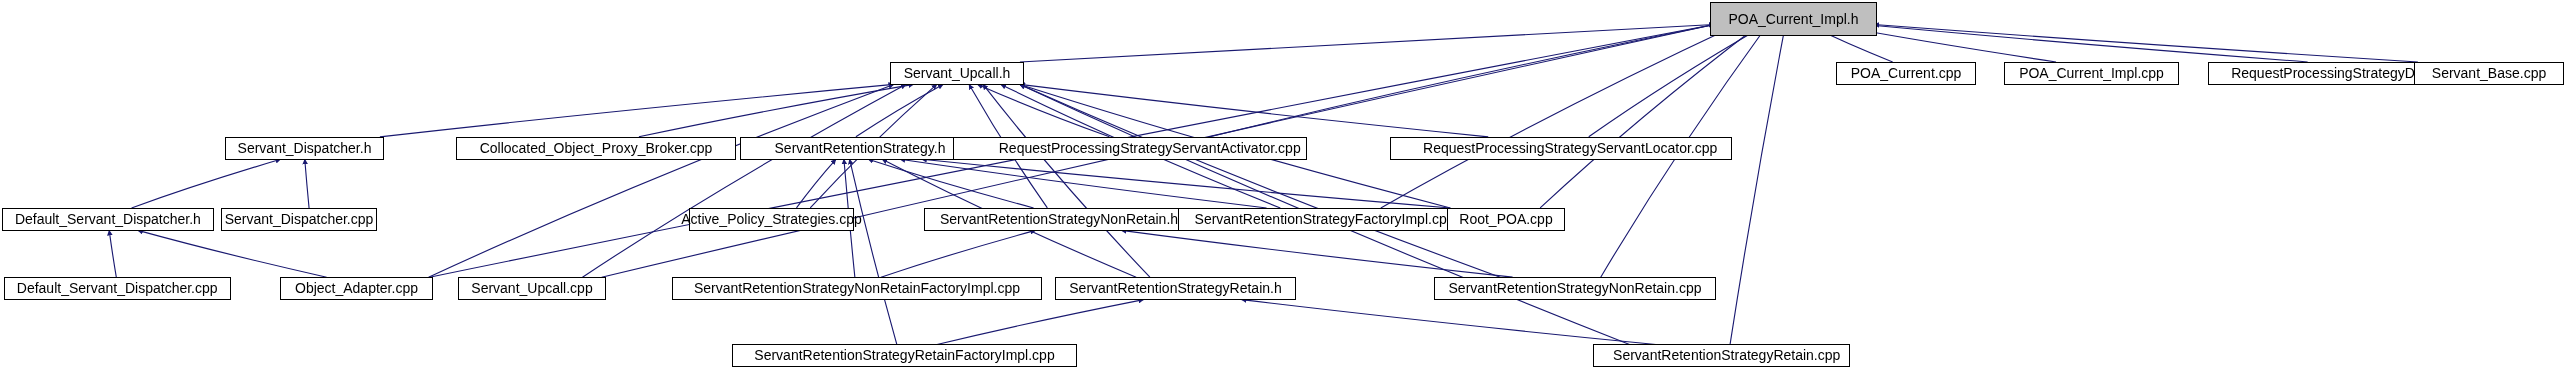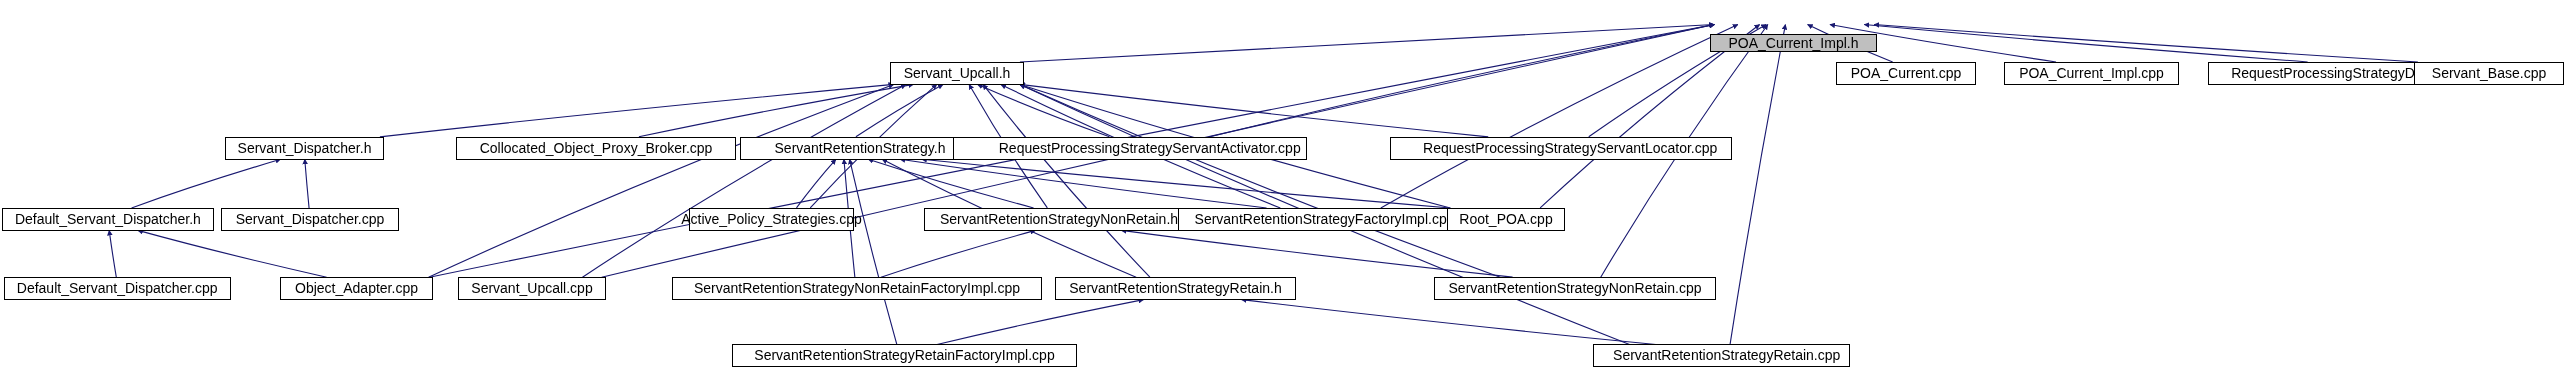--- a/index.html
+++ b/index.html
@@ -96,21 +96,21 @@
         <path d="M 913.6 296.0 Q 907.2 233.0 901.9 170.0" marker-end="url(#arrow)"></path>
         <path d="M 958.5 368.0 Q 930.7 269.0 908.0 170.0" marker-end="url(#arrow)"></path>
         <path d="M 1550.0 222.0 Q 1241.5 196.0 985.1 170.0" marker-end="url(#arrow)"></path>
         <path d="M 941.5 296.0 Q 1015.8 271.0 1106.5 246.0" marker-end="url(#arrow)"></path>
         <path d="M 1616.5 296.0 Q 1386.6 271.0 1198.5 246.0" marker-end="url(#arrow)"></path>
         <path d="M 1001.4 368.0 Q 1100.7 344.0 1222.1 320.0" marker-end="url(#arrow)"></path>
         <path d="M 1769.6 368.0 Q 1526.1 344.0 1326.9 320.0" marker-end="url(#arrow)"></path>
       </g>
   </svg>
   <div id="node-layer">
-      <div class="node current" style="left: 1710px; top: 1.9px; width: 167px; height: 18px; margin-top: 32px;">
+      <div class="node current" style="left: 1710px; top: 1.9px; width: 167px; height: 34px;">
         <span class="node-label">POA_Current_Impl.h</span>
       </div>
       <div class="node" style="left: 1836px; top: 62px; width: 140px; height: 22.5px;">
         <span class="node-label">POA_Current.cpp</span>
       </div>
       <div class="node" style="left: 2004px; top: 62px; width: 175px; height: 22.5px;">
         <span class="node-label">POA_Current_Impl.cpp</span>
       </div>
       <div class="node" style="left: 2208px; top: 62px; width: 339px; height: 22.5px;">
         <span class="node-label">RequestProcessingStrategyDefaultServant.cpp</span>
@@ -132,21 +132,21 @@
       </div>
       <div class="node" style="left: 953px; top: 137px; width: 354px; height: 22.5px; padding-left: 45px;">
         <span class="node-label">RequestProcessingStrategyServantActivator.cpp</span>
       </div>
       <div class="node" style="left: 1390px; top: 137px; width: 342px; height: 22.5px; padding-left: 24px;">
         <span class="node-label">RequestProcessingStrategyServantLocator.cpp</span>
       </div>
       <div class="node" style="left: 1.9px; top: 208px; width: 212px; height: 22.5px;">
         <span class="node-label">Default_Servant_Dispatcher.h</span>
       </div>
-      <div class="node" style="left: 221px; top: 208px; width: 178px; height: 22.5px;">
+      <div class="node" style="left: 221px; top: 208px; width: 156px; height: 22.5px;">
         <span class="node-label">Servant_Dispatcher.cpp</span>
       </div>
       <div class="node" style="left: 689px; top: 208px; width: 165px; height: 22.5px;">
         <span class="node-label">Active_Policy_Strategies.cpp</span>
       </div>
       <div class="node" style="left: 924px; top: 208px; width: 270px; height: 22.5px;">
         <span class="node-label">ServantRetentionStrategyNonRetain.h</span>
       </div>
       <div class="node" style="left: 1178px; top: 208px; width: 293px; height: 22.5px;">
         <span class="node-label">ServantRetentionStrategyFactoryImpl.cpp</span>

